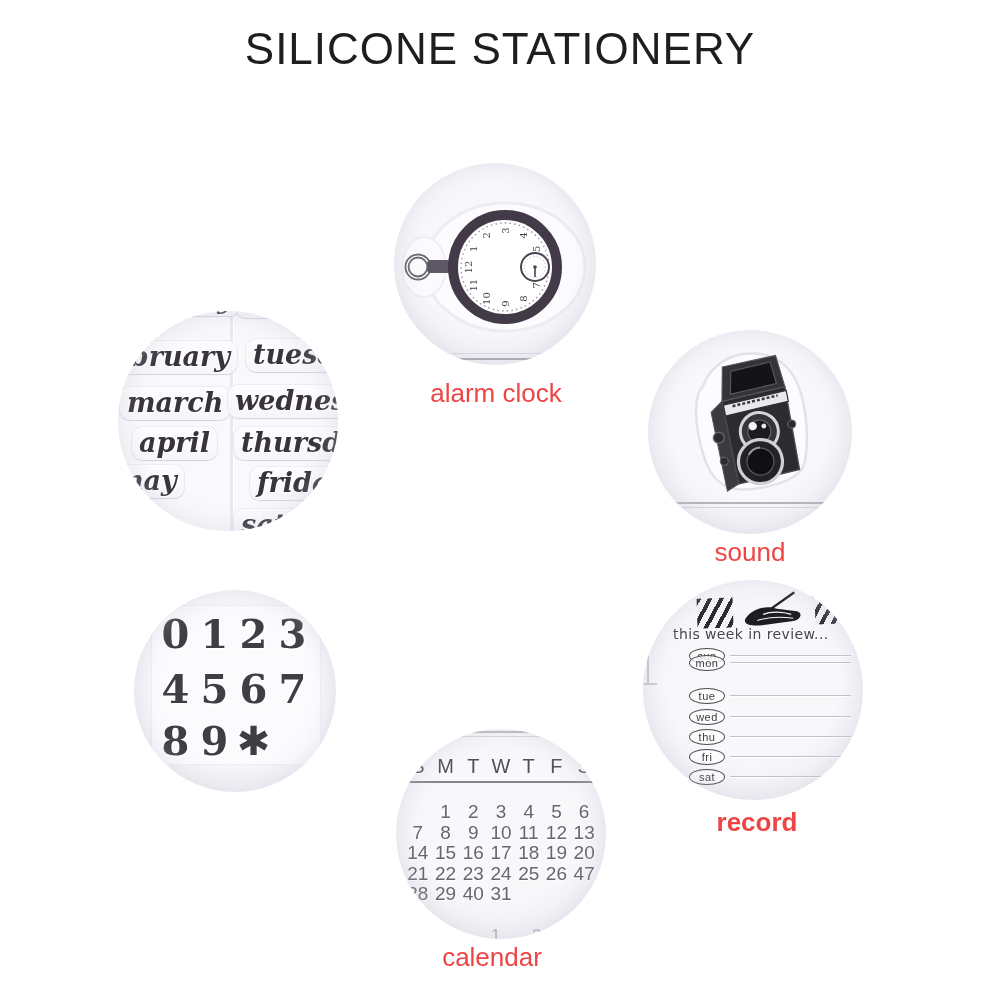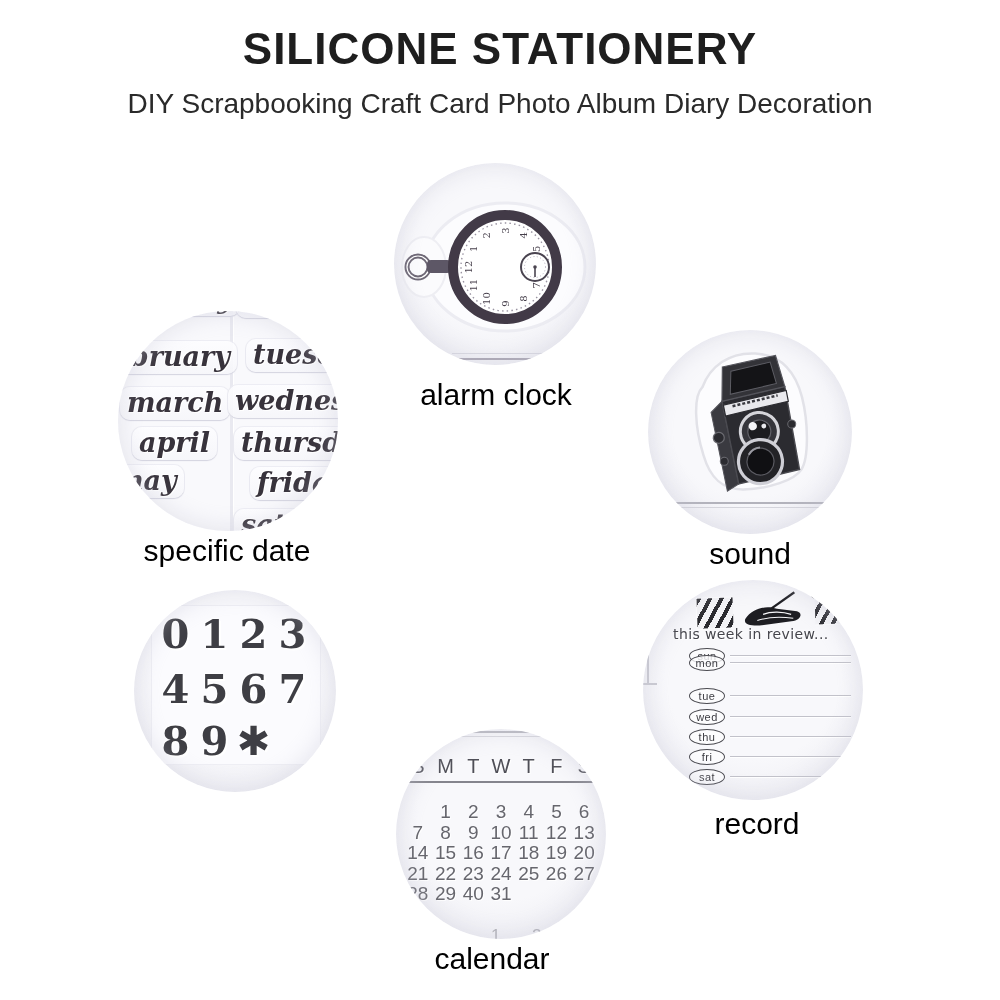--- a/index.html
+++ b/index.html
@@ -1,38 +1,38 @@
 <!DOCTYPE html>
 <html><head>
 <meta charset="utf-8">
 <style>
   html,body{margin:0;padding:0;background:#fff;}
   #canvas{position:relative;width:1000px;height:1000px;background:#fff;overflow:hidden;
           font-family:"Liberation Sans",sans-serif;}
 
   
   .title{position:absolute;left:0;right:0;top:24px;text-align:center;
-         font-size:44px;font-weight:bold;letter-spacing:1px;color:#1e1e1e;}
+         font-size:44px;font-weight:normal;letter-spacing:1px;color:#1e1e1e;}
   .subtitle{position:absolute;left:0;right:0;top:88px;text-align:center;
          font-size:28px;font-weight:400;color:#2a2a2a;}
 
   
   .circle{position:absolute;border-radius:50%;overflow:hidden;
           background:radial-gradient(circle at 50% 42%,#f8f8fb 52%,#ececf2 88%,#e7e7ee 100%);}
   .circle::after{content:"";position:absolute;inset:0;border-radius:50%;
           box-shadow:inset 0 0 24px rgba(197,197,212,.45);pointer-events:none;}
   #c-alarm    {left:394px;top:163px;width:202px;height:202px;}
   #c-date     {left:118px;top:311px;width:220px;height:220px;}
   #c-sound    {left:648px;top:330px;width:204px;height:204px;}
   #c-numerals {left:134px;top:590px;width:202px;height:202px;}
   #c-record   {left:643px;top:580px;width:220px;height:220px;}
   #c-calendar {left:396px;top:729px;width:210px;height:210px;}
 
   .caption{position:absolute;transform:translateX(-50%);white-space:nowrap;
-           font-size:30px;color:#000000;}
+           font-size:26px;color:#ef4444;}
 
   
   .sheet-lines{position:absolute;background:#a9a5b2;}
   #dial-numbers text{font-family:"DejaVu Serif",serif;font-size:10px;fill:#453e4a;
            text-anchor:middle;dominant-baseline:central;}
 
   
   .date-sheet{position:absolute;left:-6px;top:-6px;right:-6px;bottom:-6px;background:#f9f9fc;}
   .fold-line{position:absolute;left:112px;top:0;width:3px;height:100%;
              background:#e9e9f0;border-right:1px solid #fff;}
@@ -79,21 +79,20 @@
   .cal-cell{text-align:center;font-size:19px;line-height:20.5px;color:#66666d;
             text-shadow:1px 1px 0 rgba(255,255,255,.9);}
   .cal-frag{position:absolute;top:197px;font-size:17px;color:#8e8e96;opacity:.65;}
 </style>
 </head>
 <body>
 
 <div id="canvas">
 
   <div class="title">SILICONE STATIONERY</div>
-  <div class="subtitle">DIY Scrapbooking Craft Card Photo Album Diary Decoration</div>
 
   <div class="circle" id="c-alarm">
     <svg width="202" height="150" viewBox="0 0 202 150" style="position:absolute;left:0;top:34px;">
       <ellipse cx="111" cy="70" rx="80" ry="64" fill="#fcfcfe" stroke="#ececf2" stroke-width="3"></ellipse>
       <ellipse cx="30" cy="70" rx="22" ry="30" fill="#fbfbfd" stroke="#eeeef3" stroke-width="2"></ellipse>
 
       <circle cx="24" cy="70" r="11" fill="none" stroke="#6e6876" stroke-width="5"></circle>
       <circle cx="24" cy="70" r="11" fill="none" stroke="#ffffff" stroke-width="1.2"></circle>
       <rect x="33" y="63" width="24" height="13" rx="4" fill="#5d5766"></rect>
 
@@ -137,21 +136,20 @@
         <span class="script-word" style="left: 14px; top: 116px;">april</span>
         <span class="script-word" style="left: -10px; top: 154px;">may</span>
         <span class="script-word" style="left: 118px; top: -26px;">monday</span>
         <span class="script-word" style="left: 128px; top: 28px;">tuesday</span>
         <span class="script-word" style="left: 110px; top: 74px;">wednesday</span>
         <span class="script-word" style="left: 116px; top: 116px;">thursday</span>
         <span class="script-word" style="left: 132px; top: 156px;">friday</span>
         <span class="script-word" style="left: 116px; top: 198px;">saturday</span>
       </div>
   </div>
-  <div class="caption" style="left:227px;top:534px;">specific date</div>
 
   <div class="circle" id="c-sound">
     <div class="cam-wrap">
       <svg width="124" height="146" viewBox="0 0 124 146">
         <path d="M14,36 C4,44 2,74 8,104 C12,126 22,140 44,142 C70,144 96,138 104,128
                  C112,118 116,84 112,56 C108,30 96,12 70,8 C44,4 24,16 14,36 Z" fill="#fcfcfe" stroke="#e2e2e8" stroke-width="2.5"></path>
 
         <polygon points="20,62 32,52 40,136 28,142" fill="#3a3a40" stroke="#55555c" stroke-width="1"></polygon>
         <circle cx="25" cy="88" r="5.5" fill="#2b2b30" stroke="#6a6a70" stroke-width="1.2"></circle>
         <circle cx="28" cy="112" r="4" fill="#2b2b30" stroke="#6a6a70" stroke-width="1"></circle>
@@ -243,21 +241,21 @@
           <span class="day-line"></span>
         </div>
         <div class="day-row" style="top: 187.2px;">
           <span class="day-oval">sat</span>
           <span class="day-line"></span>
         </div>
       </div>
     <div class="corner-v"></div>
     <div class="corner-h"></div>
   </div>
-  <div class="caption" style="left:757px;top:807px;">record</div>
+  <div class="caption" style="left:757px;top:807px;font-weight:bold;">record</div>
 
   <div class="circle" id="c-calendar">
     <div class="cal-topline1"></div>
     <div class="cal-topline2"></div>
     <div class="cal-grid" id="cal-head" style="top:26px;">
         <span class="cal-head-cell">S</span>
         <span class="cal-head-cell">M</span>
         <span class="cal-head-cell">T</span>
         <span class="cal-head-cell">W</span>
         <span class="cal-head-cell">T</span>
@@ -286,21 +284,21 @@
         <span class="cal-cell">17</span>
         <span class="cal-cell">18</span>
         <span class="cal-cell">19</span>
         <span class="cal-cell">20</span>
         <span class="cal-cell">21</span>
         <span class="cal-cell">22</span>
         <span class="cal-cell">23</span>
         <span class="cal-cell">24</span>
         <span class="cal-cell">25</span>
         <span class="cal-cell">26</span>
-        <span class="cal-cell">27</span>
+        <span class="cal-cell">47</span>
         <span class="cal-cell">28</span>
         <span class="cal-cell">29</span>
         <span class="cal-cell">40</span>
         <span class="cal-cell">31</span>
         <span class="cal-cell"></span>
         <span class="cal-cell"></span>
         <span class="cal-cell"></span>
       </div>
     <span class="cal-frag" style="left:95px;" id="cal-frag-0">1</span>
     <span class="cal-frag" style="left:136px;" id="cal-frag-1">2</span>

